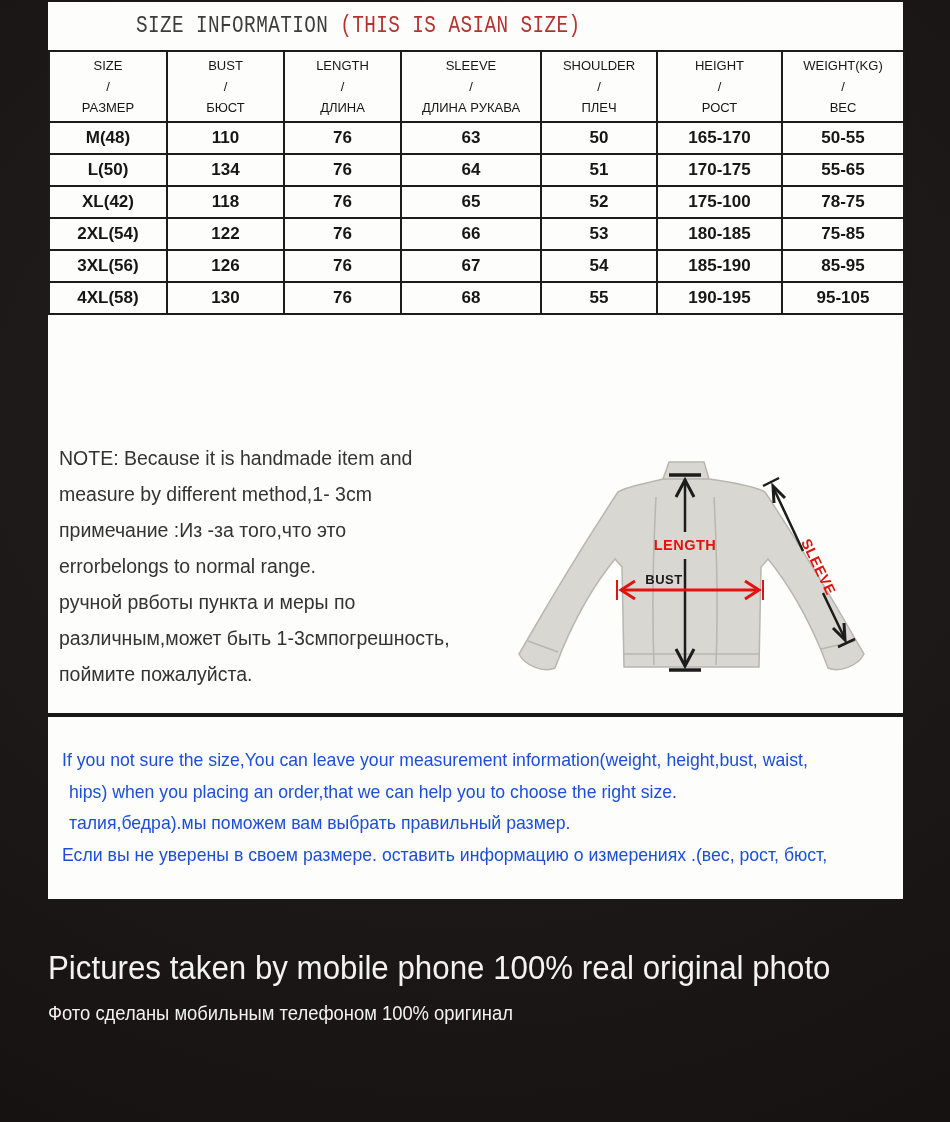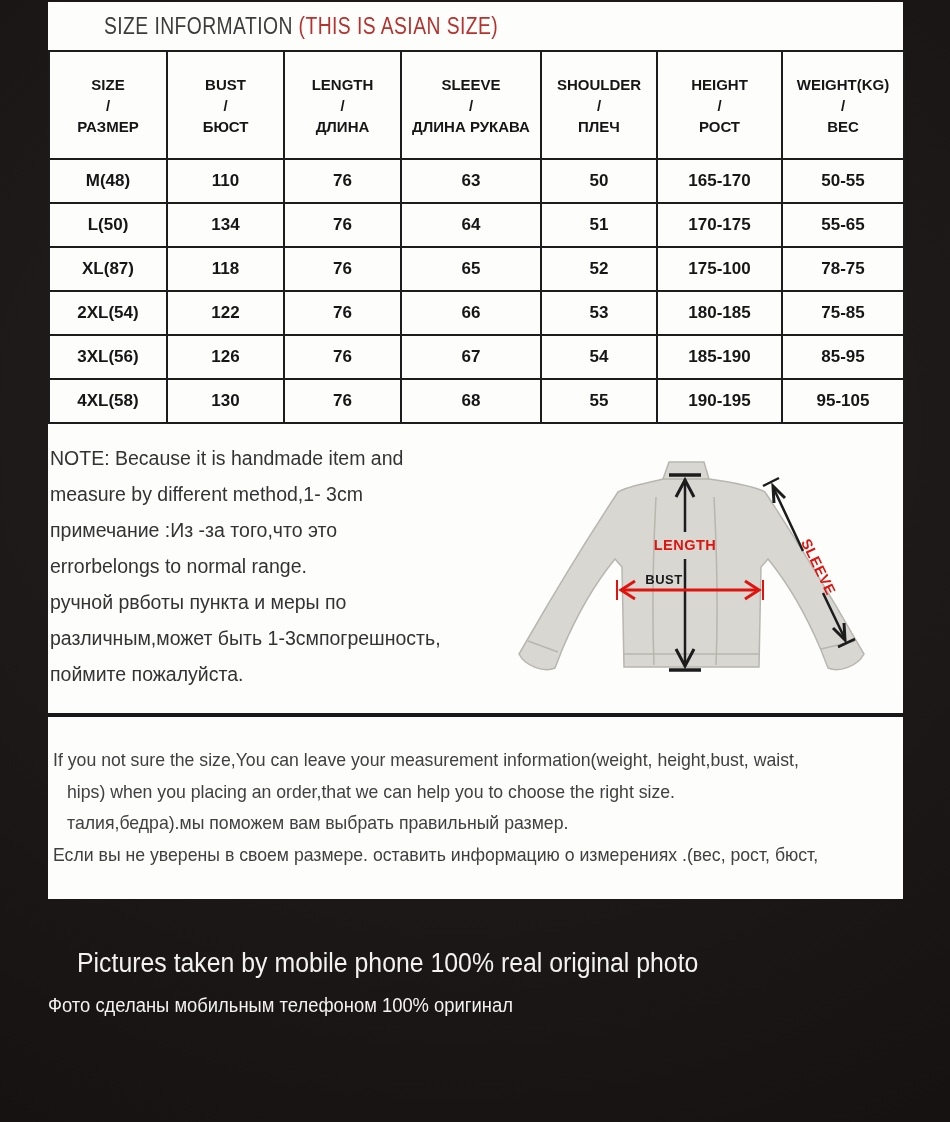--- a/index.html
+++ b/index.html
@@ -16,44 +16,44 @@
   .page{
     position:relative;width:950px;height:1122px;overflow:hidden;
     background:
       radial-gradient(130% 95% at 48% 38%, #242120 0%, #1b1817 45%, #141110 80%, #0c0a09 100%);
   }
   .sheet{
     position:absolute;left:48px;top:2px;width:855px;height:897px;
     background:var(--sheet);
   }
   
-  .title-row{height:48px;display:flex;align-items:center;padding-left:56px;}
+  .title-row{height:48px;display:flex;align-items:center;padding-left:88px;font-family:Liberation Mono, monospace;}
   .cond{display:inline-block;transform:scaleX(0.84);transform-origin:0 50%;white-space:nowrap;}
   .title-line{font-size:23px;letter-spacing:0.5px;color:#3c3c3c;}
   .title-line .t-red{color:var(--accent-red);}
   
   table.size-table{border-collapse:collapse;table-layout:fixed;width:855px;color:#161616;}
   .size-table th,.size-table td{border:2px solid var(--ink);text-align:center;vertical-align:middle;padding:0;}
-  .size-table th{height:108px;font-weight:700;font-size:15px;line-height:21px;}
-  .size-table td{height:44px;font-weight:700;font-size:17px;}
+  .size-table th{height:71px;font-weight:400;font-size:13px;line-height:21px;}
+  .size-table td{height:32px;font-weight:700;font-size:17px;}
   .c0{width:118px}.c1{width:117px}.c2{width:117px}.c3{width:140px}.c4{width:116px}.c5{width:125px}.c6{width:122px}
   
-  .note-block{position:absolute;left:2px;top:438px;width:468px;color:#333;}
+  .note-block{position:absolute;left:11px;top:438px;width:468px;color:#333;}
   .note-line{font-size:19.5px;line-height:36px;white-space:nowrap;}
   .diagram{position:absolute;left:470px;top:433px;}
   
   .hr{position:absolute;left:0;top:711px;width:855px;height:4px;background:#181818;}
   
-  .help-block{position:absolute;left:0;top:742px;width:720px;color:#404040;}
+  .help-block{position:absolute;left:0;top:742px;width:720px;color:#1d4ed8;padding-left:9px;}
   .help-line{font-size:19px;line-height:31.5px;padding-left:5px;white-space:nowrap;}
-  .help-line.indent{padding-left:12px;margin-left:7px;}
+  .help-line.indent{padding-left:12px;}
   .help-line .cond{transform:scaleX(0.93);}
   
   .footer{position:absolute;left:48px;top:948px;color:#f4f2f1;}
-  .f1{font-size:27px;margin-bottom:15px;margin-left:29px;}
+  .f1{font-size:34px;margin-bottom:15px;}
   .f2{font-size:20px;}
   .footer .cond{transform:scaleX(0.92);}
   
   .jk{fill:var(--jacket-fill);stroke:var(--jacket-line);stroke-width:1.5;}
   .jk-line{fill:none;stroke:var(--jacket-line);stroke-width:1.5;}
   .blk{fill:none;stroke:var(--ink);}
   .redl{fill:none;stroke:var(--diagram-red);}
   .lbl-red{fill:var(--diagram-red);font-weight:700;font-size:14.5px;letter-spacing:0.5px;}
   .lbl-blk{fill:#1a1a1a;font-weight:700;font-size:13px;letter-spacing:0.5px;}
 </style>
@@ -132,21 +132,21 @@
         <tr>
           <td>L(50)</td>
           <td>134</td>
           <td>76</td>
           <td>64</td>
           <td>51</td>
           <td>170-175</td>
           <td>55-65</td>
         </tr>
         <tr>
-          <td>XL(87)</td>
+          <td>XL(42)</td>
           <td>118</td>
           <td>76</td>
           <td>65</td>
           <td>52</td>
           <td>175-100</td>
           <td>78-75</td>
         </tr>
         <tr>
           <td>2XL(54)</td>
           <td>122</td>

